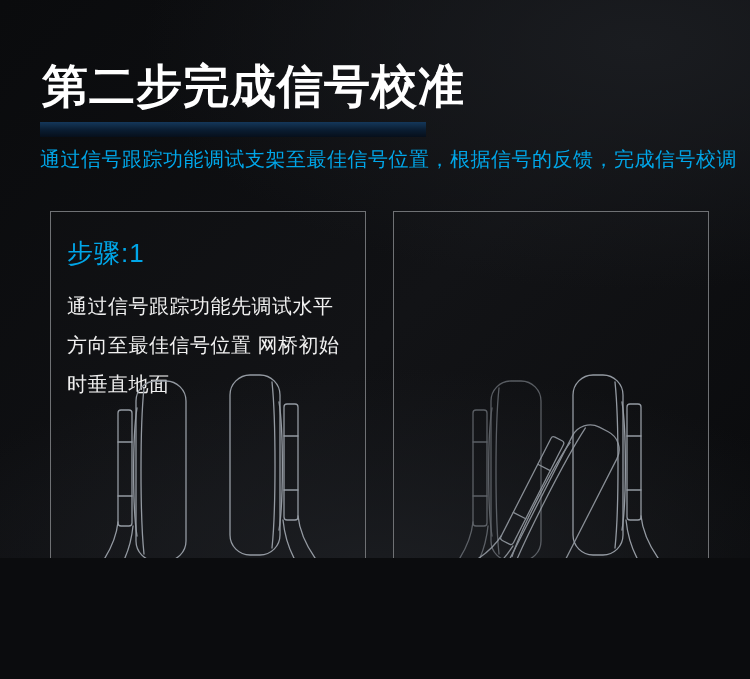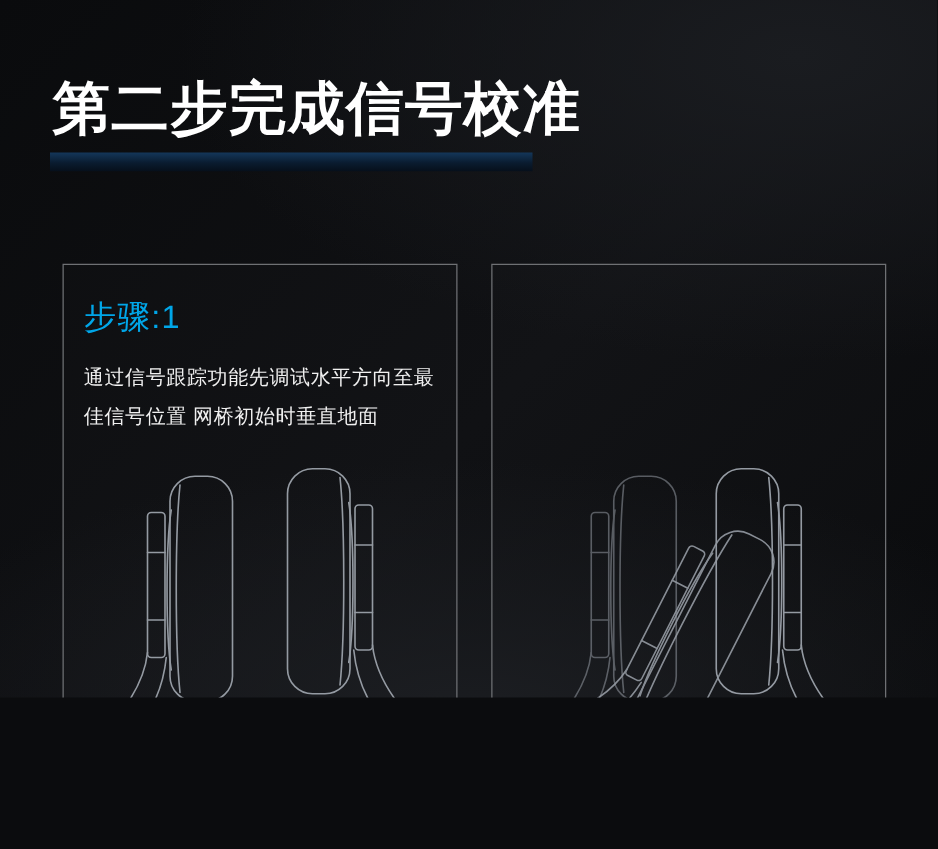--- a/index.html
+++ b/index.html
@@ -34,21 +34,21 @@
     background:rgba(255,255,255,0.012);
     padding:24px 16px 0 16px;
   }
   .panel-left  { left:50px;  }
   .panel-right { left:393px; }
   .step-label {
     color:#00a6e8; font-size:26px; font-weight:500;
     letter-spacing:1px; margin-bottom:16px;
   }
   .step-text {
-    color:#f0f0f0; font-size:16px; line-height:1.95; letter-spacing:0.5px;
+    color:#f0f0f0; font-size:20px; line-height:1.95; letter-spacing:0.5px;
   }
   .illustration {
     position:absolute; left:0; right:0; bottom:26px;
     display:flex; justify-content:center;
   }
   .sketch { stroke:#949aa2; stroke-width:1.3; fill:none; stroke-linecap:round; stroke-linejoin:round; }
   .hidden-defs { position:absolute; width:0; height:0; overflow:hidden; }
 </style>
 </head>
 <body>
@@ -74,20 +74,21 @@
         <path d="M64 22 C 60 60 60 150 64 188"></path>
       </g>
     </symbol>
   </defs>
 </svg>
 
 <div class="page">
 
   <div class="title">第二步完成信号校准</div>
   <div class="title-bar"></div>
+  <div class="subtitle">通过信号跟踪功能调试支架至最佳信号位置，根据信号的反馈，完成信号校调</div>
 
   <div class="panel panel-left">
     <div class="step-label">步骤:1</div>
     <div class="step-text">通过信号跟踪功能先调试水平方向至最佳信号位置 网桥初始时垂直地面</div>
     <div class="illustration">
       <svg width="292" height="256" viewBox="0 0 292 256">
 
         <use href="#dev" x="18" y="4" width="130" height="250"></use>
 
         <use href="#dev" x="-274" y="-2" width="130" height="250" transform="scale(-1,1)"></use>

